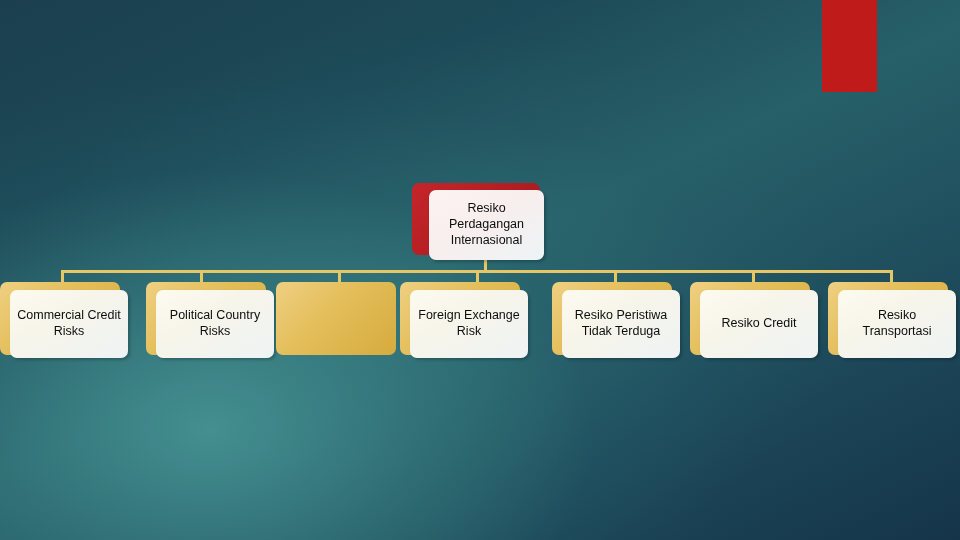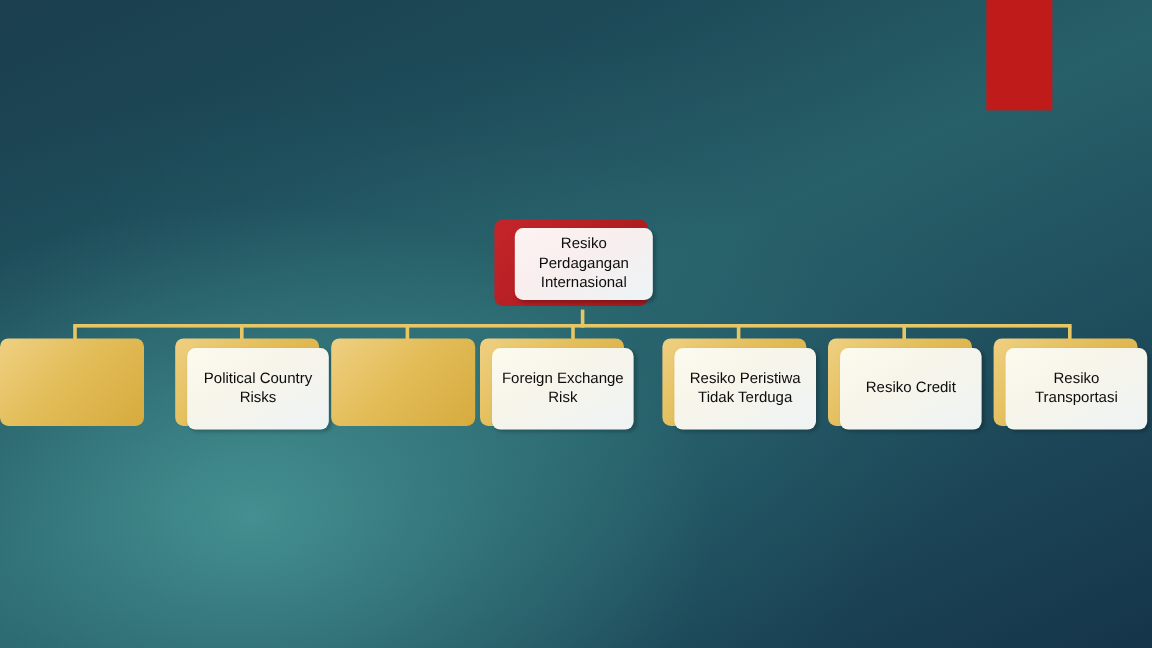--- a/index.html
+++ b/index.html
@@ -70,21 +70,21 @@
   }
 
   
   .node-root { left: 412px; top: 183px; width: 132px; height: 84px; }
   .node-root .shadowbox {
     width: 128px; height: 72px;
     background: linear-gradient(135deg, #c4252a 0%, #b01d21 60%, #a31a1e 100%);
   }
   .node-root .card {
     left: 17px; top: 7px;
-    width: 115px; height: 60px;
+    width: 115px; height: 70px;
     background: linear-gradient(150deg, #fdf3f3 0%, #f8eeee 45%, #edf4f6 100%);
     font-size: 12.5px;
     padding: 0 4px;
   }
 
   
   .node-child { top: 282px; width: 130px; height: 80px; }
   .node-child .shadowbox {
     width: 120px; height: 73px;
     background: linear-gradient(135deg, #efd082 0%, #e3bd59 45%, #d6ab3e 100%);
@@ -118,20 +118,23 @@
 
   <div class="node node-root">
     <div class="shadowbox"></div>
     <div class="card">
       <span>Resiko Perdagangan Internasional</span>
     </div>
   </div>
 
   <div class="node node-child" style="left:0px;">
     <div class="shadowbox"></div>
+    <div class="card">
+      <span>Commercial Credit Risks</span>
+    </div>
   </div>
 
   <div class="node node-child" style="left:146px;">
     <div class="shadowbox"></div>
     <div class="card">
       <span>Political Country Risks</span>
     </div>
   </div>
 
   <div class="node node-child" style="left:276px;">

